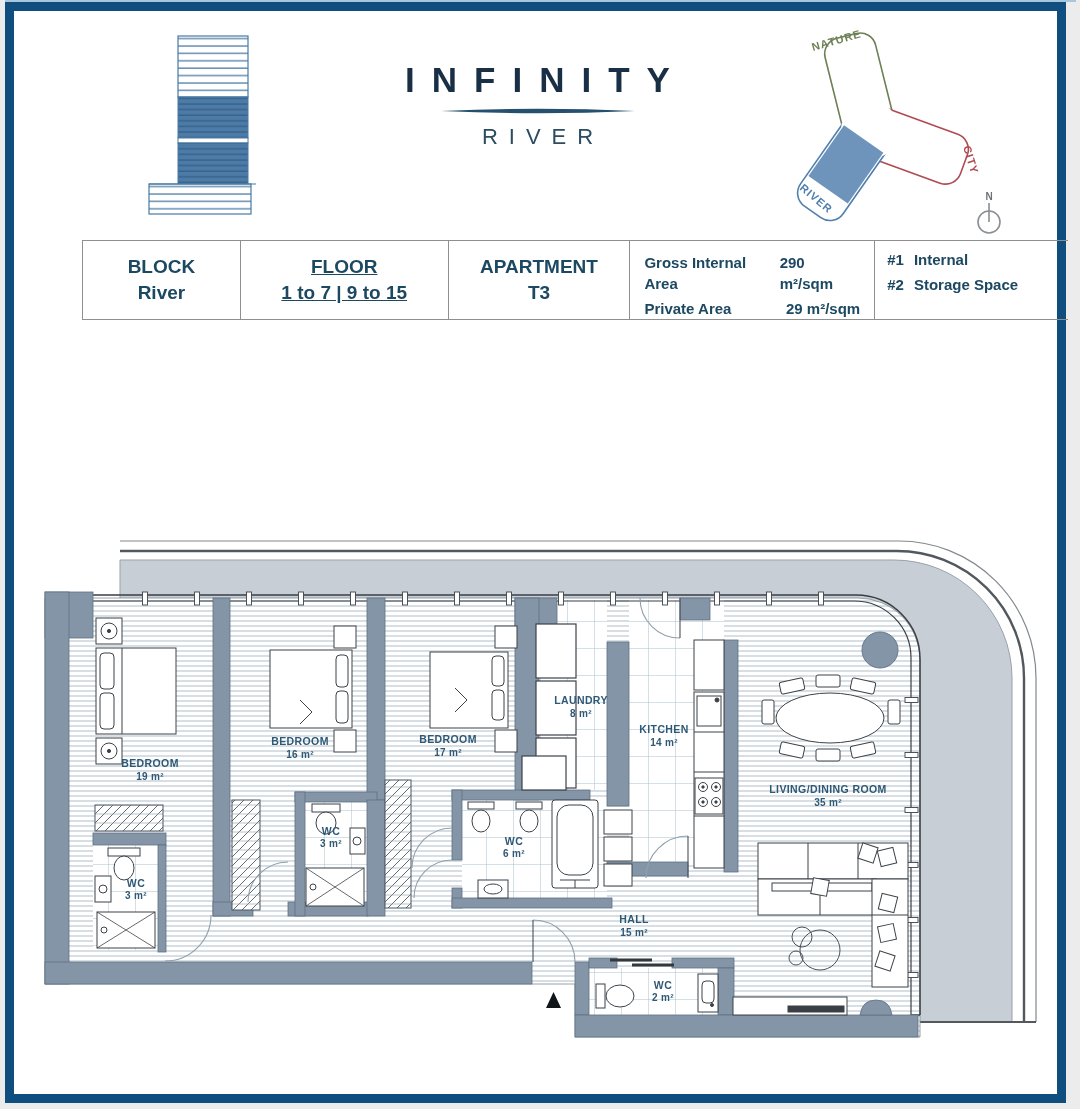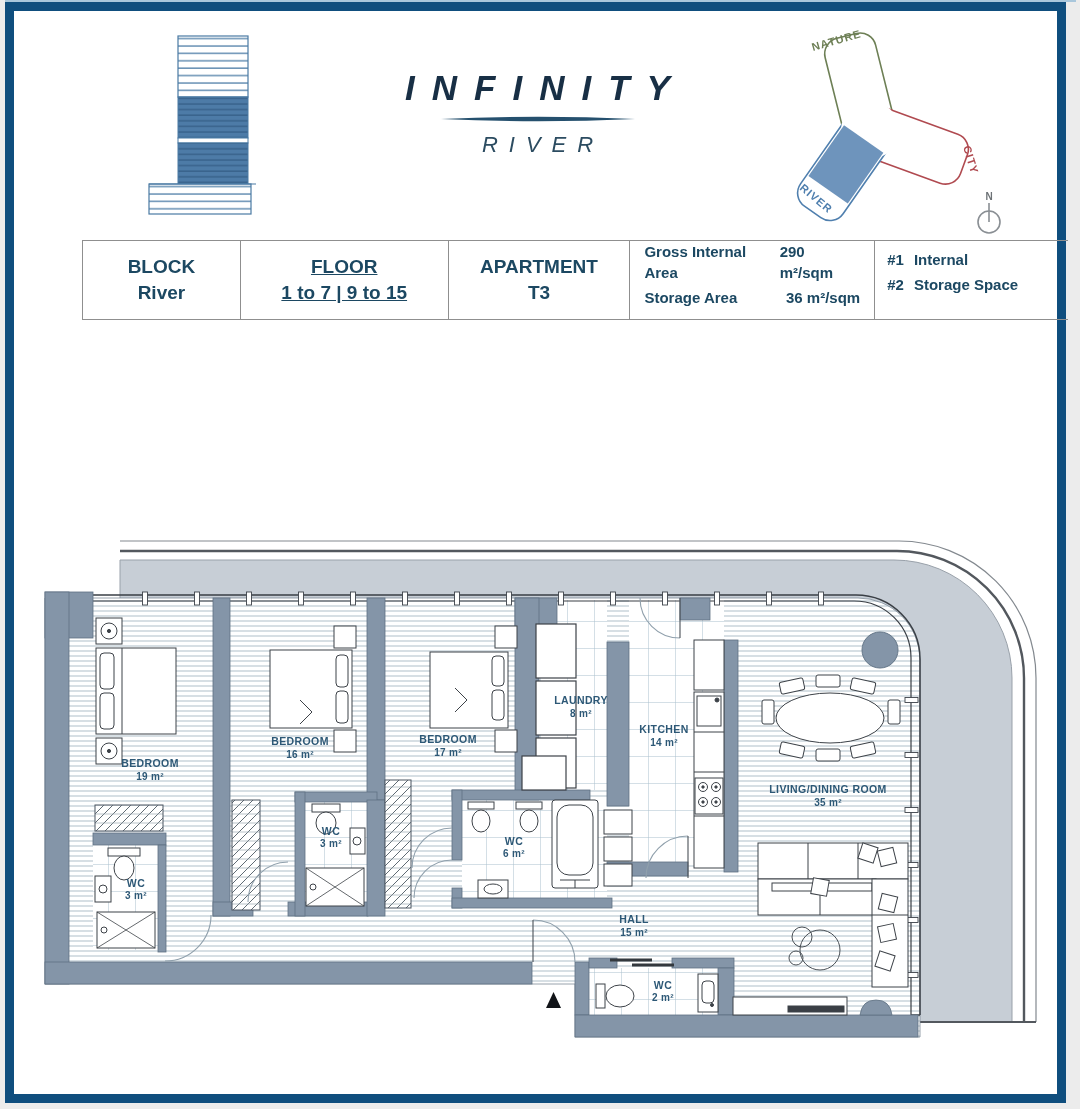--- a/index.html
+++ b/index.html
@@ -6,36 +6,36 @@
   body{
     width:1080px;height:1109px;position:relative;background:#ececec;
     font-family:"Liberation Sans",sans-serif;overflow:hidden;
   }
   .topline{position:absolute;left:5px;top:0;width:1071px;height:2px;background:#a9c7dc;}
   .frame{position:absolute;left:5px;top:2px;width:1061px;height:1101px;border:9px solid #0f4e7e;
          background:#ffffff;box-sizing:border-box;}
   .layer{position:absolute;left:0;top:0;width:1080px;height:1109px;}
 
   
-  .brand{position:absolute;left:340px;top:68px;width:395px;text-align:center;color:#182f45;font-style:italic;}
+  .brand{position:absolute;left:340px;top:60px;width:395px;text-align:center;color:#182f45;}
   .brand-title{font-size:35px;font-weight:700;letter-spacing:17px;text-indent:17px;}
   .brand-swoosh{margin:6px auto 8px auto;display:block;}
   .brand-sub{font-size:22px;font-weight:500;letter-spacing:11px;text-indent:11px;color:#2c4c61;}
 
   
   .itable{position:absolute;left:82px;top:240px;width:986px;height:80px;
           border-top:1px solid #8f8f8f;border-bottom:1px solid #8f8f8f;border-left:1px solid #8f8f8f;
           display:flex;box-sizing:border-box;color:#1c4862;}
   .icell{border-right:1px solid #8f8f8f;box-sizing:border-box;display:flex;flex-direction:column;
          align-items:center;justify-content:center;gap:4px;}
   .icell:last-child{border-right:none;}
   .icell .th{font-size:19px;font-weight:700;}
   .icell .td{font-size:19px;font-weight:700;}
   .c1{width:158px;} .c2{width:208px;text-decoration:underline;} .c3{width:182px;}
-  .c4{width:245px;align-items:stretch;justify-content:flex-start;padding:0 14px;}
+  .c4{width:245px;align-items:stretch;justify-content:flex-end;padding:0 14px;}
   .c5{width:193px;align-items:flex-start;justify-content:flex-start;padding:8px 0 0 12px;}
   .arearow{display:flex;justify-content:space-between;font-size:15px;font-weight:700;line-height:21px;}
   .extrarow{display:flex;gap:10px;font-size:15px;font-weight:700;line-height:21px;}
 
   svg text{font-family:"Liberation Sans",sans-serif;}
   .roomname{font-size:10.5px;font-weight:700;fill:#2d5876;letter-spacing:.4px;}
   .roomarea{font-size:10px;font-weight:600;fill:#2d5876;letter-spacing:.3px;}
 </style>
 </head>
 <body>
@@ -102,22 +102,22 @@
     <div class="icell c3">
       <div class="th">APARTMENT</div>
       <div class="td">T3</div>
     </div>
     <div class="icell c4">
       <div class="arearow">
         <span>Gross Internal Area</span>
         <span>290 m²/sqm</span>
       </div>
       <div class="arearow">
-        <span>Storage Area</span>
-        <span>36 m²/sqm</span>
+        <span>Private Area</span>
+        <span>29 m²/sqm</span>
       </div>
     </div>
     <div class="icell c5">
       <div class="extrarow">
         <span>#1</span>
         <span>Internal</span>
       </div>
       <div class="extrarow">
         <span>#2</span>
         <span>Storage Space</span>

